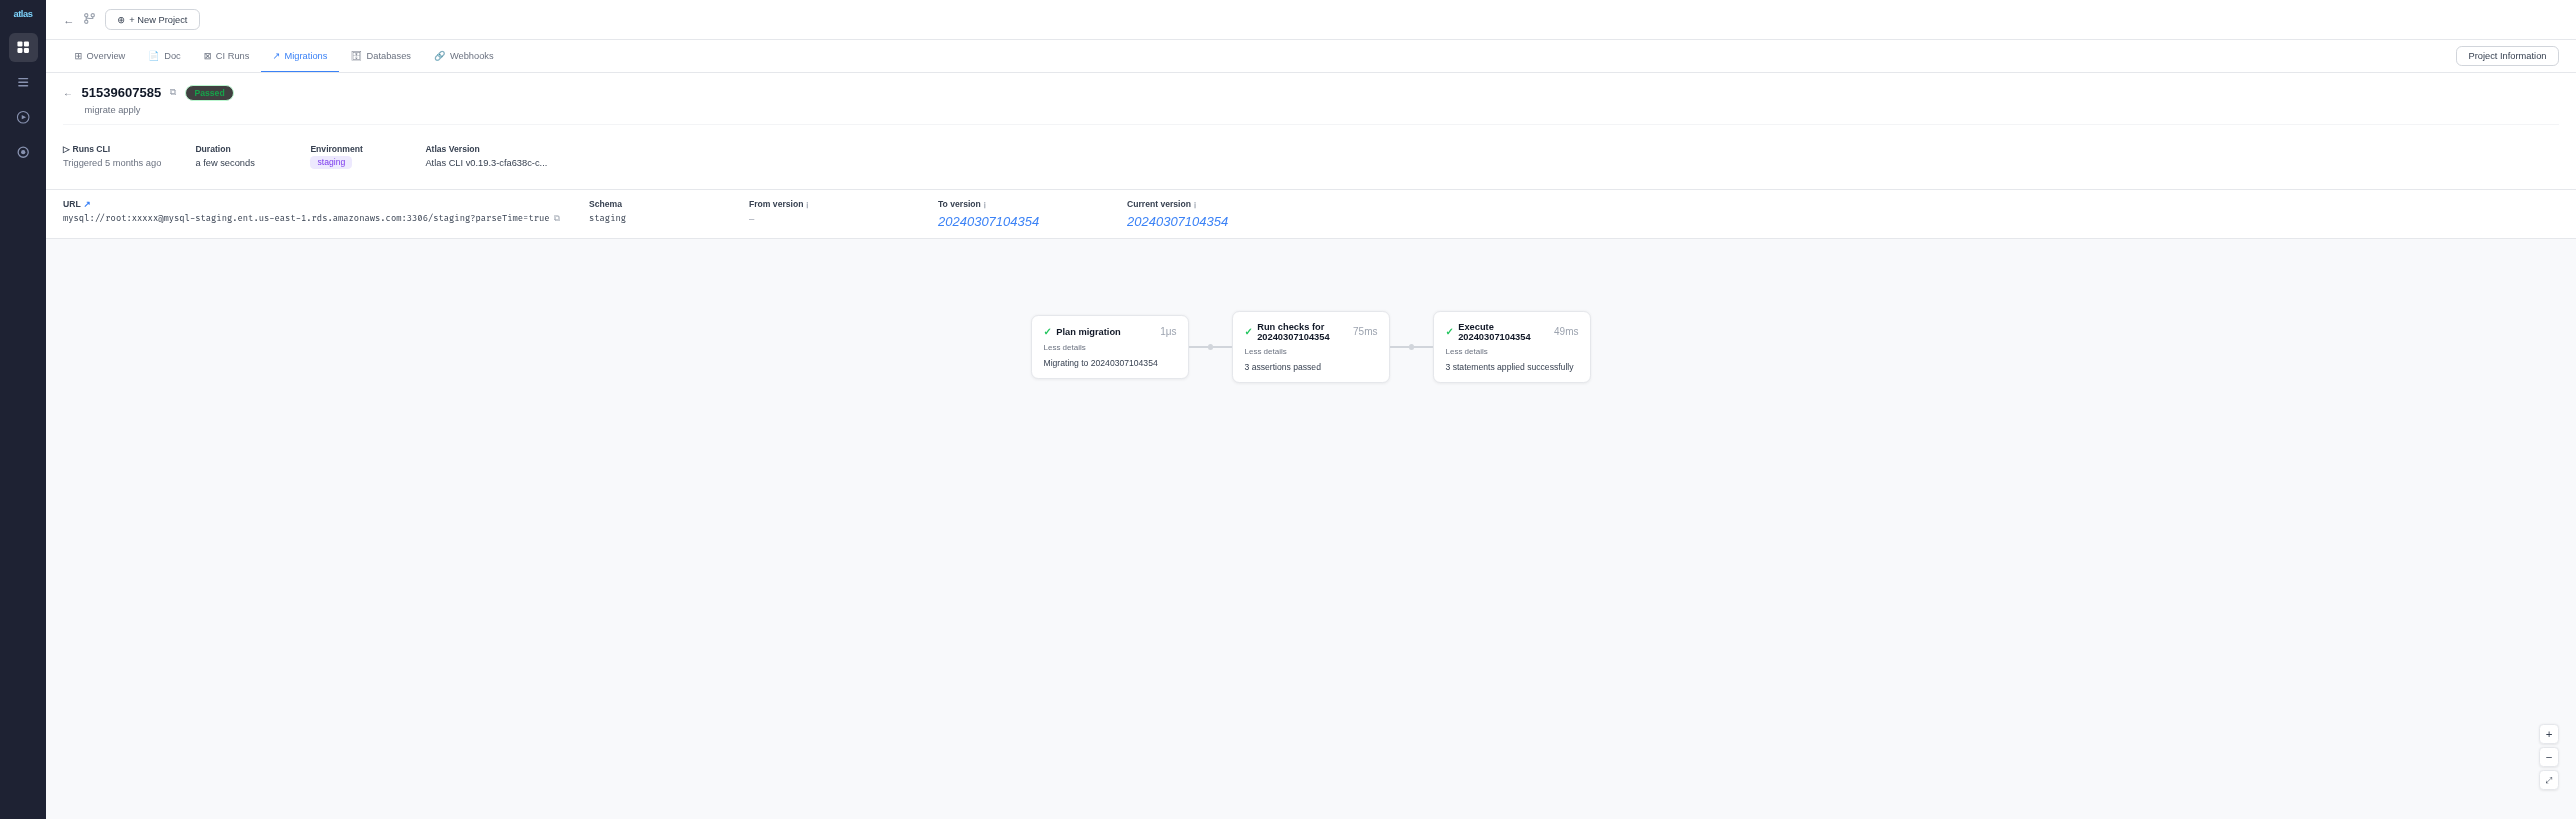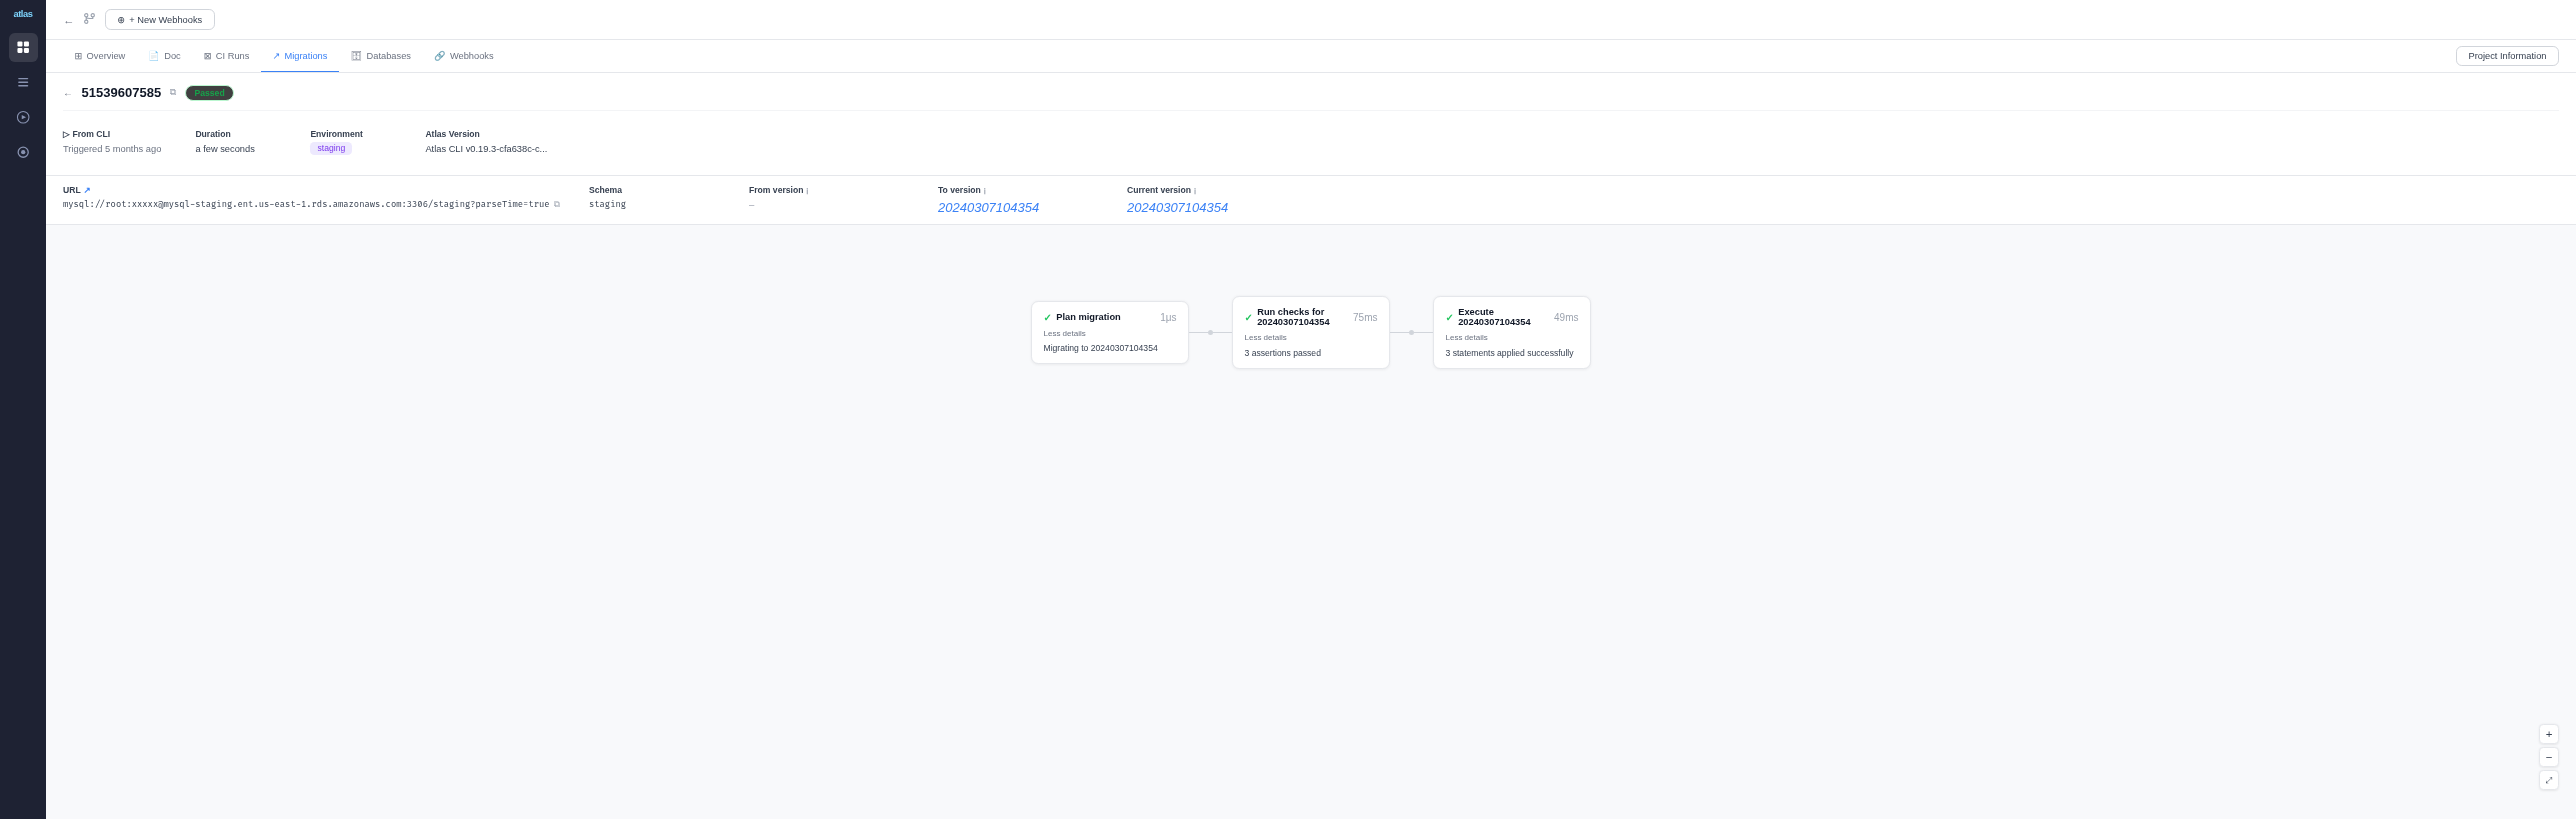--- a/index.html
+++ b/index.html
@@ -123,21 +123,21 @@
       <span class="topbar-icon">
         <svg width="13" height="13" viewBox="0 0 20 20" fill="none" stroke="#9ca3af" stroke-width="1.8">
           <circle cx="5" cy="5" r="2.5"></circle>
           <circle cx="5" cy="15" r="2.5"></circle>
           <circle cx="15" cy="5" r="2.5"></circle>
           <path d="M5 7.5v5M5 7.5 Q5 10 15 10 Q15 7.5 15 7.5"></path>
         </svg>
       </span>
       <button class="new-project-btn">
         <span>⊕</span>
-        <span>+ New Webhooks</span>
+        <span>+ New Project</span>
       </button>
     </div>
 
     <div class="nav-tabs">
       <div class="nav-tab">
         <span>⊞</span>
         <span>Overview</span>
       </div>
       <div class="nav-tab">
         <span>📄</span>
@@ -166,26 +166,27 @@
 
     <div class="content">
 
       <div class="run-header">
         <div class="run-title-row">
           <button class="run-back">←</button>
           <span class="run-id">51539607585</span>
           <span class="copy-icon">⧉</span>
           <span class="badge-passed">Passed</span>
         </div>
+        <div class="run-subtitle">migrate apply</div>
 
         <div class="run-meta" style="margin-top: 8.6px; border-top: 0.7px solid #f3f4f6; padding-top: 8.6px;">
           <div class="run-meta-item">
             <div class="run-meta-label">
               <span>▷</span>
-              <span>From CLI</span>
+              <span>Runs CLI</span>
             </div>
             <div class="run-meta-value muted">Triggered 5 months ago</div>
           </div>
           <div class="run-meta-item">
             <div class="run-meta-label">Duration</div>
             <div class="run-meta-value">a few seconds</div>
           </div>
           <div class="run-meta-item">
             <div class="run-meta-label">Environment</div>
             <div class="run-meta-value">

